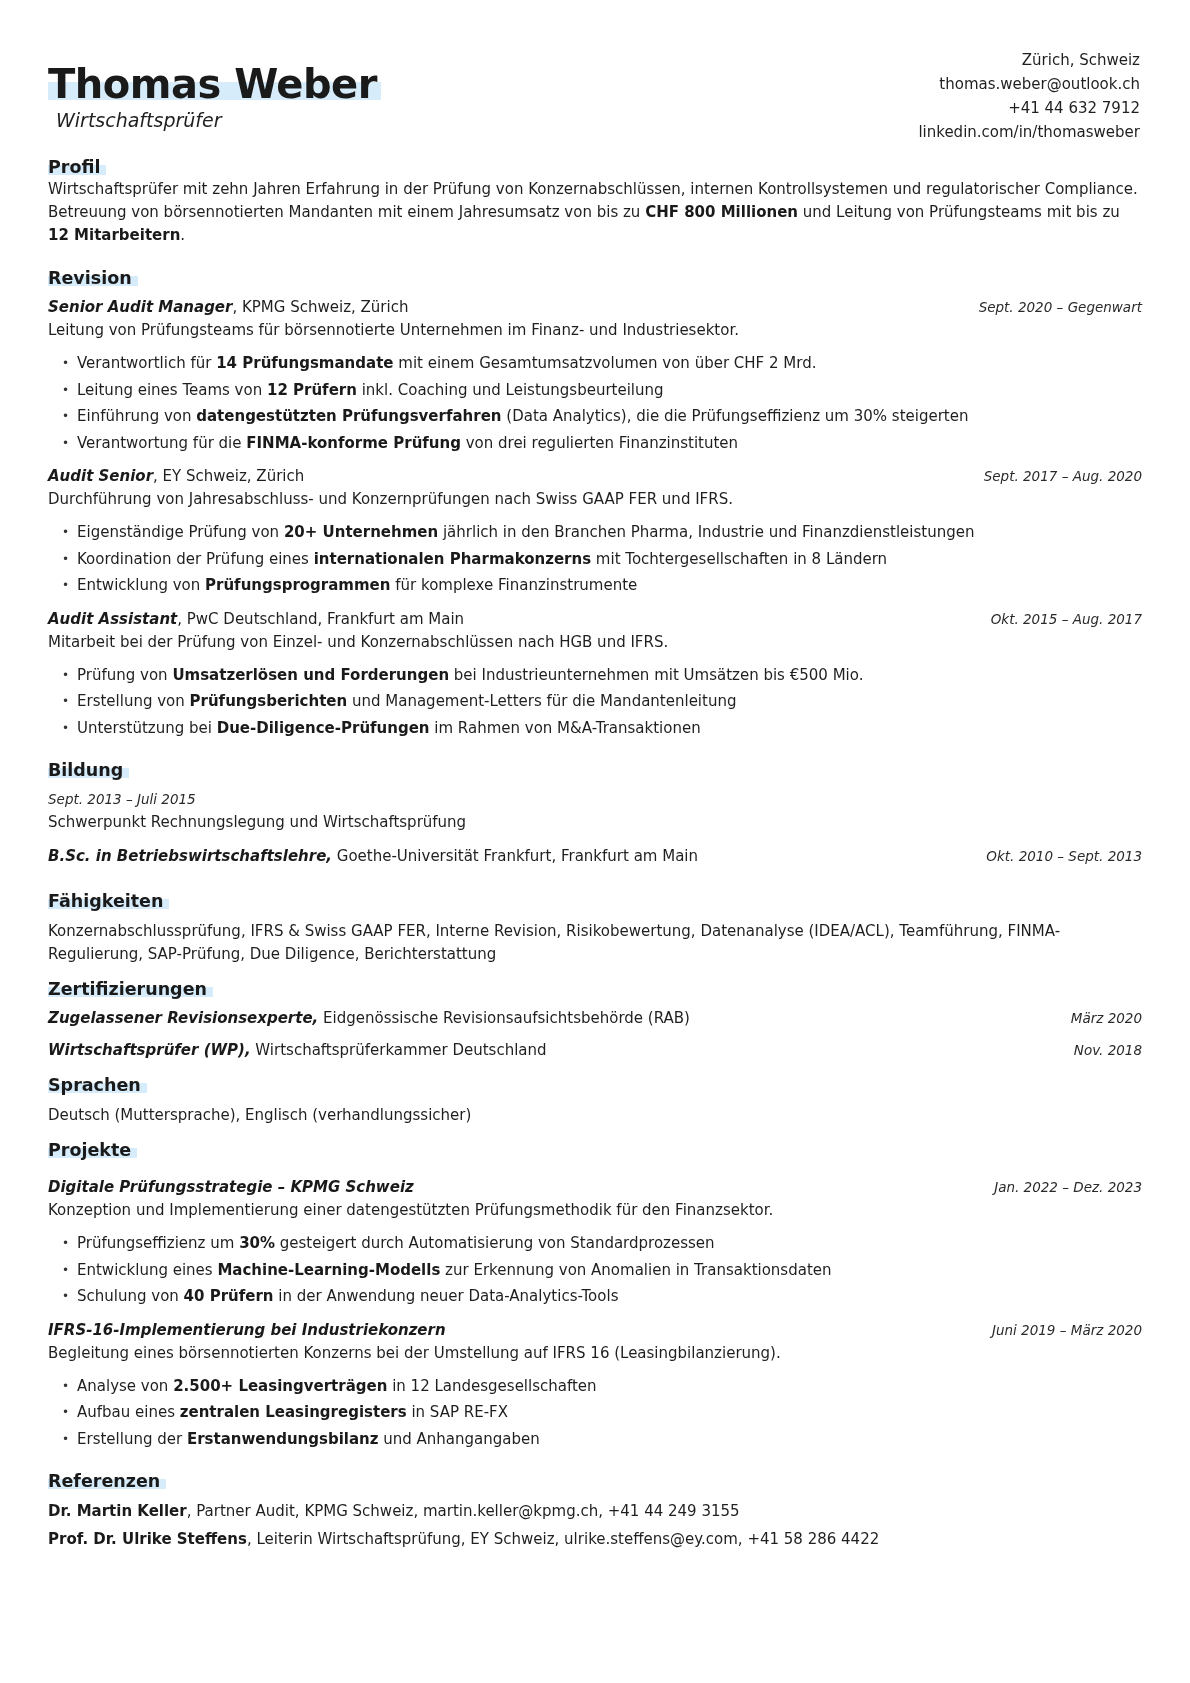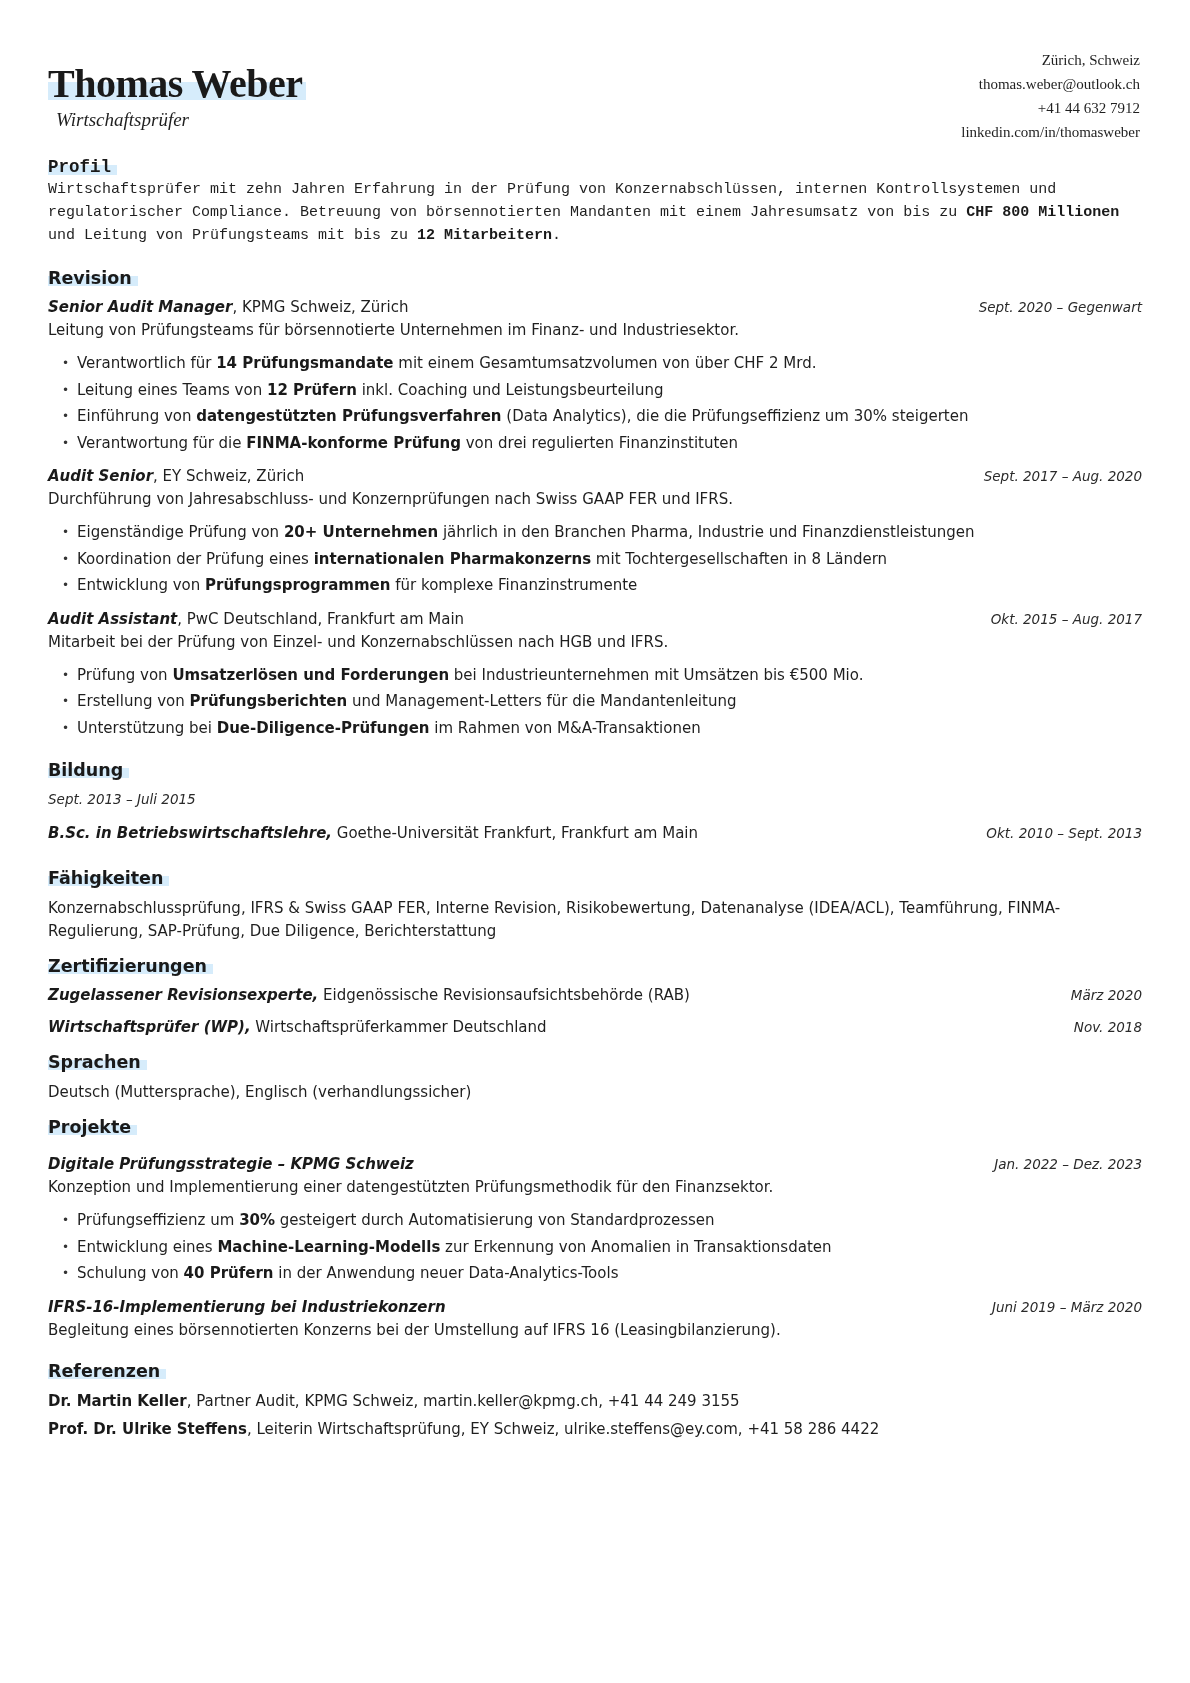--- a/index.html
+++ b/index.html
@@ -4,21 +4,21 @@
 <style>
   html, body { margin: 0; padding: 0; background: #ffffff; }
   body {
     width: 1190px; height: 1683px; overflow: hidden;
     font-family: "DejaVu Sans", "Liberation Sans", sans-serif;
     color: #1f1f1f;
   }
   .page { position: relative; padding: 48px 48px 0 48px; box-sizing: border-box; width: 1190px; }
 
   
-  .header { position: relative; height: 108px; font-family: Liberation Serif, serif; }
+  .header { position: relative; height: 108px; }
   .name {
     position: absolute; left: 0; top: 14px; margin: 0;
     font-size: 40px; font-weight: bold; letter-spacing: -0.5px; line-height: 44px;
     color: #1a1a1a;
   }
   .hl { position: relative; display: inline-block; z-index: 0; }
   .hl::before {
     content: ""; position: absolute; left: 0; right: -6px; bottom: 3px; height: 45%;
     background: #d6ecfb; z-index: -1;
   }
@@ -31,21 +31,21 @@
     position: absolute; right: 2px; top: 0; text-align: right;
     font-size: 15px; line-height: 24px; color: #1f1f1f;
   }
   .contact div { white-space: nowrap; }
 
   
   .section-title {
     margin: 0; font-size: 17.5px; font-weight: bold; color: #1a1a1a; line-height: 22px;
   }
   .section { margin-top: 12px; }
-  .section.first { margin-top: 0; font-family: Liberation Mono, monospace; }
+  .section.first { margin-top: 0; }
   .p { font-size: 15px; line-height: 23px; color: #1f1f1f; margin: 0; }
   .entry-head {
     display: flex; justify-content: space-between; align-items: flex-start;
     font-size: 15px; line-height: 24px;
   }
   .date { font-style: italic; font-size: 13.5px; color: #2a2a2a; white-space: nowrap; }
   ul.bullets { list-style: none; margin: 8px 0 0 0; padding: 0 0 0 14px; }
   ul.bullets li {
     position: relative; padding-left: 15px; font-size: 15px; line-height: 26.5px; color: #1f1f1f;
   }
@@ -119,20 +119,21 @@
         </ul>
     </div>
   </section>
 
   <section class="section" style="margin-top:18px;">
     <h2 class="section-title hl">Bildung</h2>
     <div class="entry" style="margin-top:6px;">
       <div class="entry-head">
         <span class="date">Sept. 2013 – Juli 2015</span>
       </div>
+      <p class="p">Schwerpunkt Rechnungslegung und Wirtschaftsprüfung</p>
     </div>
     <div class="entry" style="margin-top:10px;">
       <div class="entry-head">
         <span><b><i>B.Sc. in Betriebswirtschaftslehre,</i></b><span> Goethe-Universität Frankfurt, Frankfurt am Main</span></span>
         <span class="date">Okt. 2010 – Sept. 2013</span>
       </div>
     </div>
   </section>
 
   <section class="section" style="margin-top:22px;">
@@ -172,20 +173,25 @@
           <li>Schulung von <b>40 Prüfern</b> in der Anwendung neuer Data-Analytics-Tools</li>
         </ul>
     </div>
 
     <div class="entry" style="margin-top:8px;">
       <div class="entry-head">
         <b><i>IFRS-16-Implementierung bei Industriekonzern</i></b>
         <span class="date">Juni 2019 – März 2020</span>
       </div>
       <p class="p">Begleitung eines börsennotierten Konzerns bei der Umstellung auf IFRS 16 (Leasingbilanzierung).</p>
+      <ul class="bullets">
+          <li>Analyse von <b>2.500+ Leasingverträgen</b> in 12 Landesgesellschaften</li>
+          <li>Aufbau eines <b>zentralen Leasingregisters</b> in SAP RE-FX</li>
+          <li>Erstellung der <b>Erstanwendungsbilanz</b> und Anhangangaben</li>
+        </ul>
     </div>
   </section>
 
   <section class="section" style="margin-top:18px;">
     <h2 class="section-title hl">Referenzen</h2>
     <p class="p" style="margin-top:8px;"><b>Dr. Martin Keller</b><span>, Partner Audit, KPMG Schweiz, martin.keller@kpmg.ch, +41 44 249 3155</span></p>
     <p class="p" style="margin-top:5px;"><b>Prof. Dr. Ulrike Steffens</b><span>, Leiterin Wirtschaftsprüfung, EY Schweiz, ulrike.steffens@ey.com, +41 58 286 4422</span></p>
   </section>
 
 </div>

